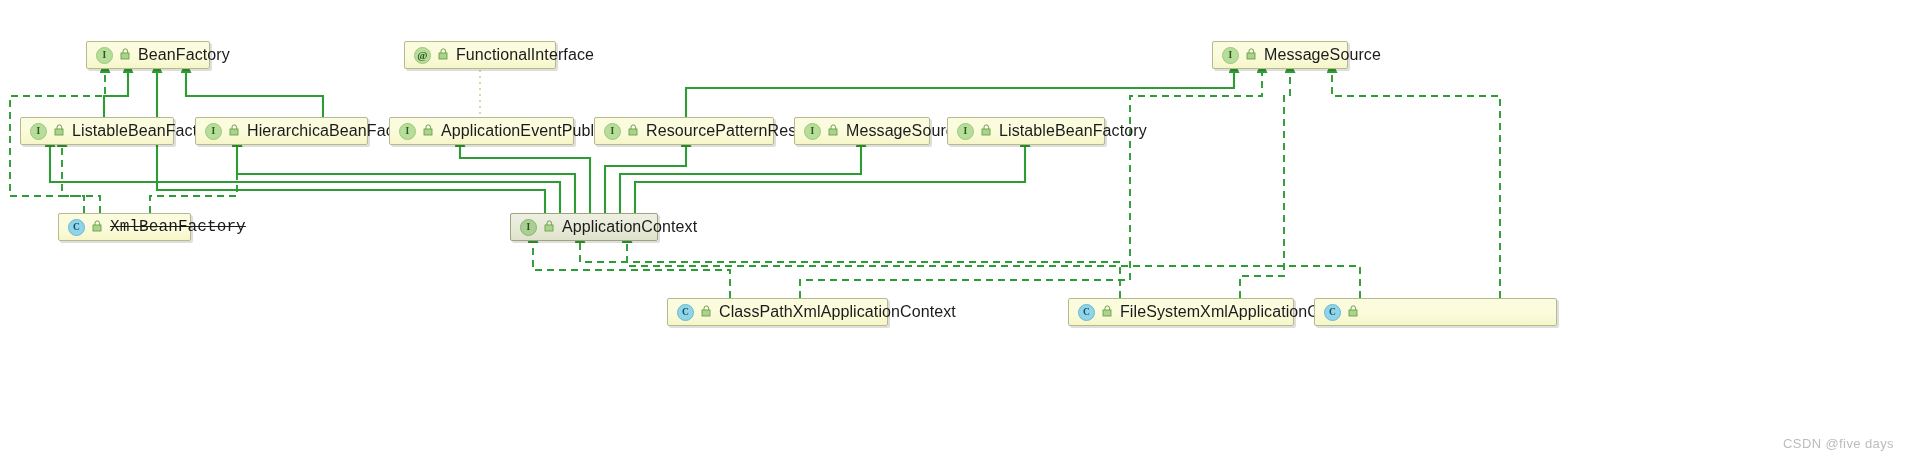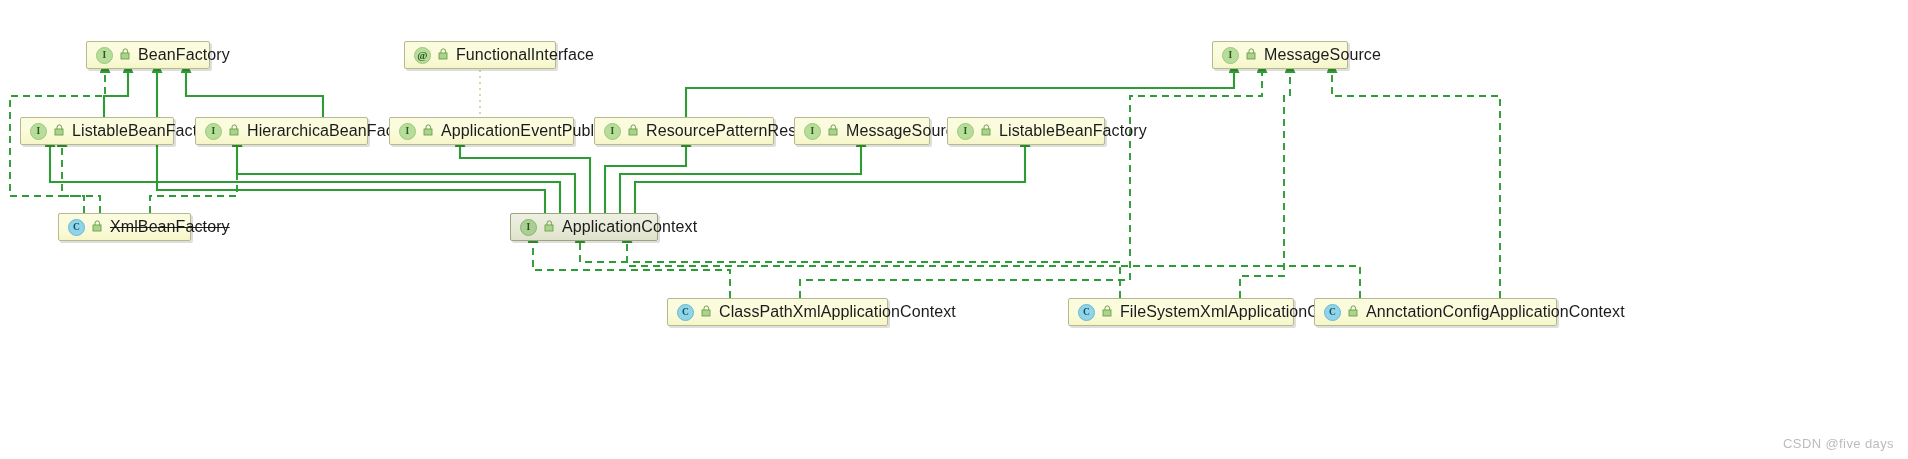--- a/index.html
+++ b/index.html
@@ -24,21 +24,21 @@
     white-space:nowrap;
     font-size:14.5px;
     color:#1b1b1b;
     letter-spacing:.1px;
   }
   .node.selected{
     background:linear-gradient(to bottom,#eef0e2 0%,#e6e9d5 60%,#dfe3cb 100%);
     border:1px solid #9fa47f;
   }
   .node .label{font-size:16px;line-height:16px;}
-  .node.deprecated .label{text-decoration:line-through;text-decoration-thickness:1.3px;}
+  .node.deprecated .label{text-decoration:line-through;text-decoration-thickness:1.3px;font-family:Liberation Mono, monospace;}
 
   
   .kind{
     width:15px;height:15px;border-radius:50%;
     display:inline-flex;align-items:center;justify-content:center;
     font-size:9.5px;font-weight:bold;flex:0 0 auto;
     font-family:"Liberation Serif", serif;
   }
   .kind.iface{background:#b7dd9a;color:#2f5720;border:1px solid #9cc97c;}
   .kind.annot{background:#b7dd9a;color:#2f5720;border:1px solid #9cc97c;font-size:11px;}
@@ -224,18 +224,17 @@
             <path d="M3,5 V3.2 a2.3,2.3 0 0 1 4.6,0 V5" fill="none" stroke="#6f9e4e" stroke-width="1"></path>
           </svg></span>
         <span class="label">FileSystemXmlApplicationContext</span>
       </div>
       <div class="node" style="left: 1314px; top: 298px; width: 243px;">
         <span class="kind cls">C</span>
         <span><svg class="vis" viewBox="0 0 11 12" aria-hidden="true">
             <rect x="1" y="5" width="8" height="6" fill="#a9d489" stroke="#6f9e4e" stroke-width="0.9"></rect>
             <path d="M3,5 V3.2 a2.3,2.3 0 0 1 4.6,0 V5" fill="none" stroke="#6f9e4e" stroke-width="1"></path>
           </svg></span>
-        <span class="label">AnnctationConfigApplicationContext</span>
       </div>
     </div>
 
   <div class="watermark">CSDN @five days</div>
 </div>
 
 </body></html>

